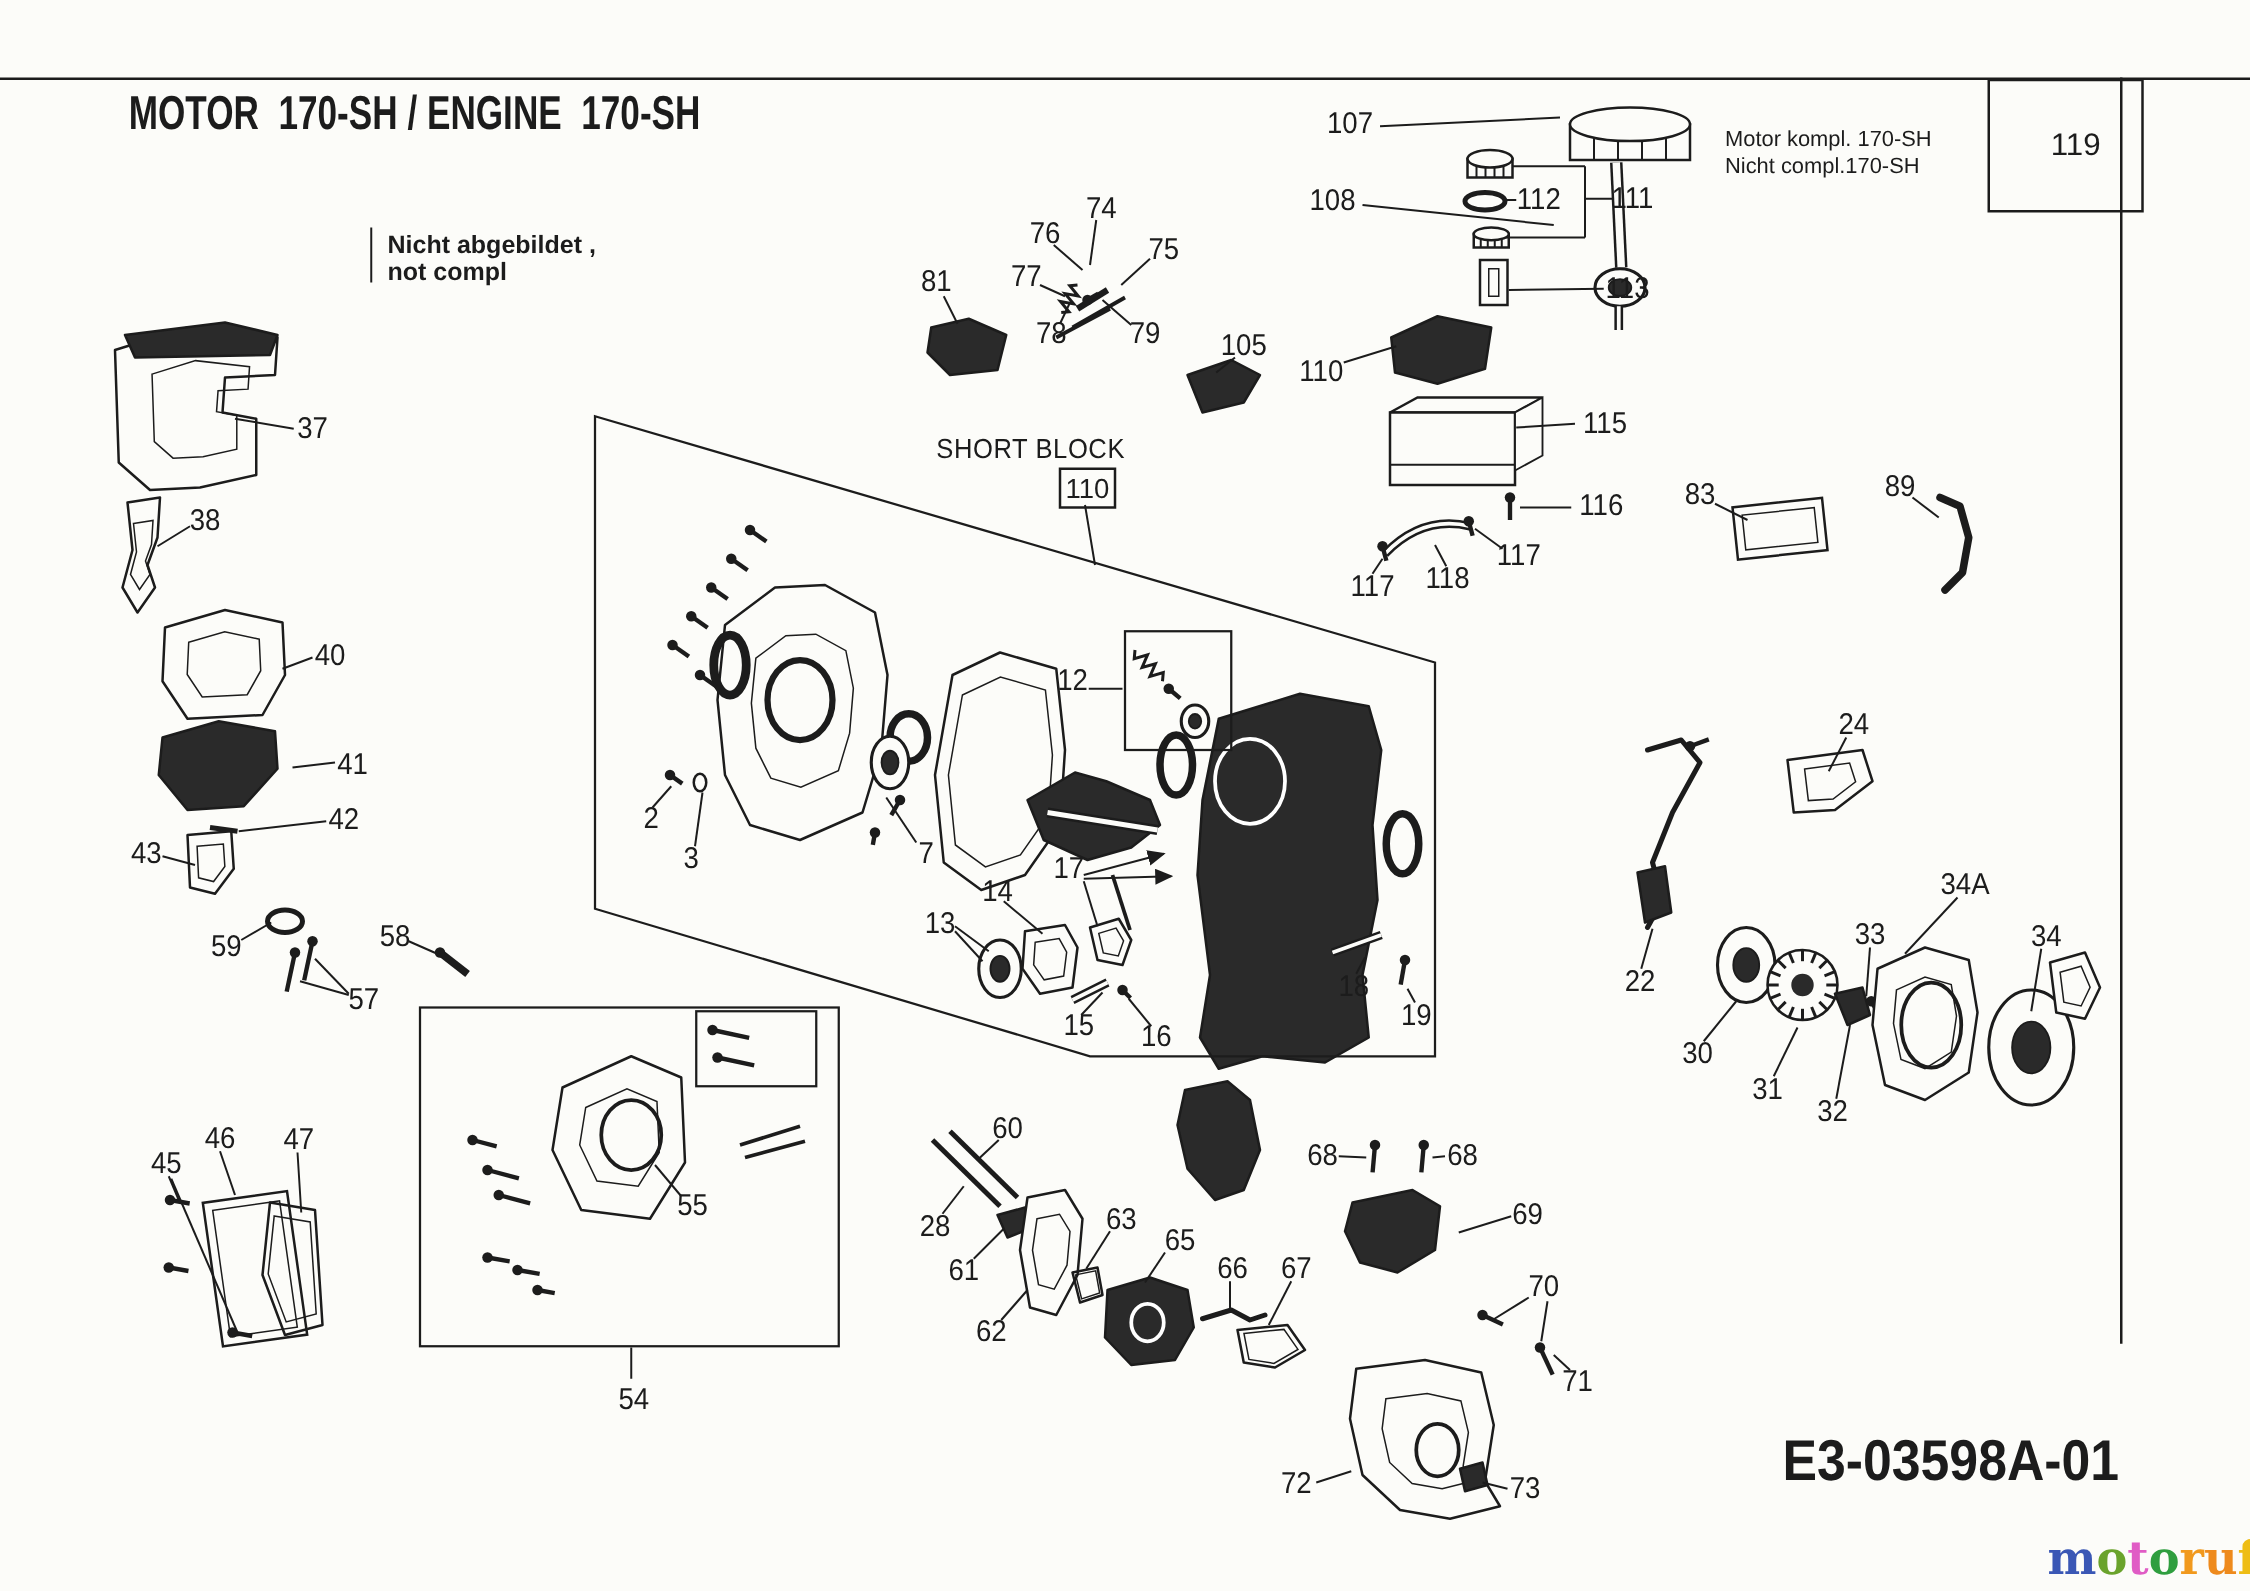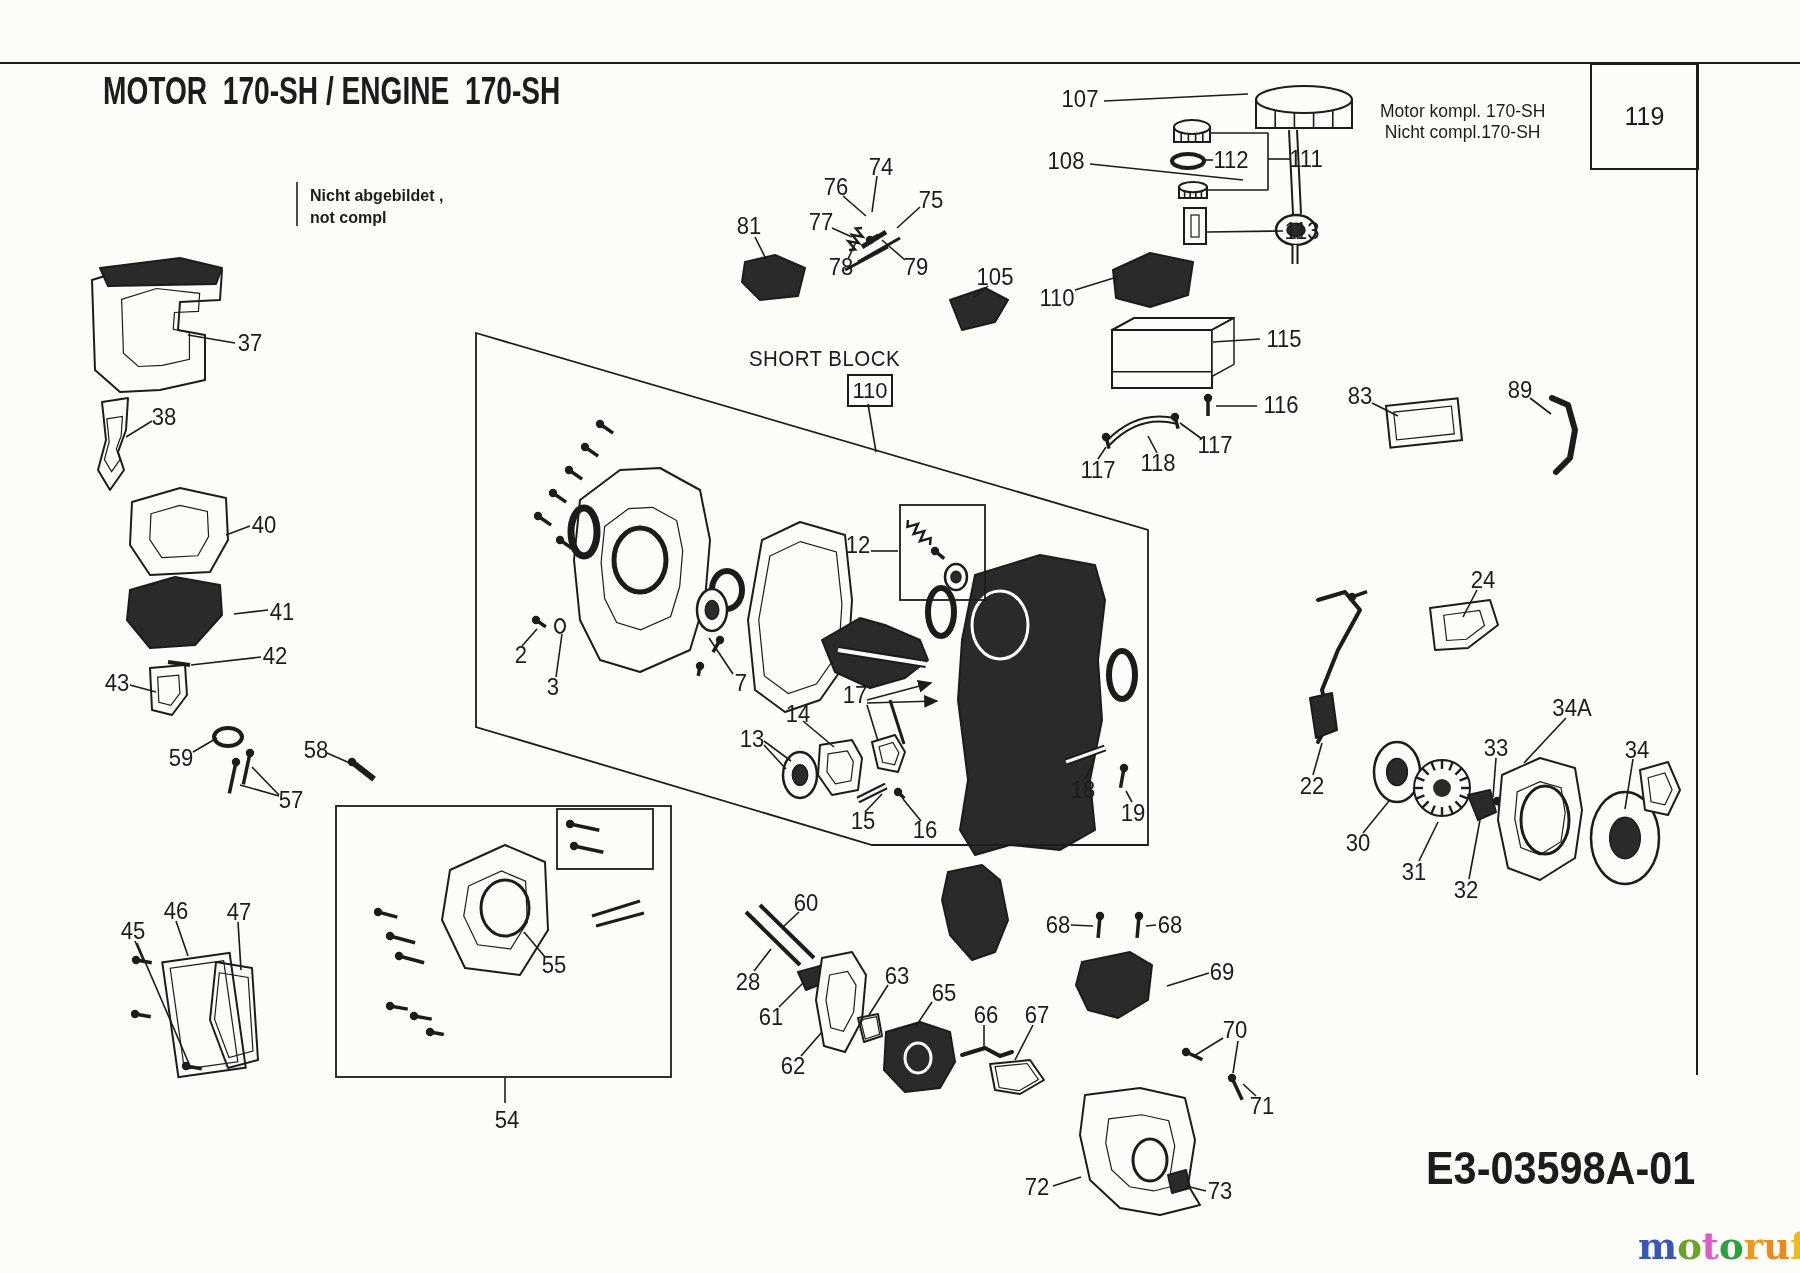--- a/index.html
+++ b/index.html
@@ -4,28 +4,28 @@
 <style>
   html,body{margin:0;padding:0;background:#e8e8e8;}
   .page{position:relative;width:1800px;height:1273px;background:#fcfcf9;overflow:hidden;
         font-family:"Liberation Sans",sans-serif;color:#1c1c1c;}
   #art{position:absolute;left:0;top:0;z-index:1;}
   .txt{position:absolute;z-index:2;}
   .rule-h{position:absolute;left:0;top:62px;width:1800px;height:2px;background:#1c1c1c;z-index:2;}
   .rule-v{position:absolute;left:1696px;top:62px;width:2px;height:1013px;background:#1c1c1c;z-index:2;}
   .title{left:103px;top:70px;font-size:38px;font-weight:600;white-space:pre;
          transform:scaleX(0.74);transform-origin:0 0;letter-spacing:0px;}
-  .hdr-note{left:1380px;top:101px;font-size:17.5px;line-height:21px;white-space:nowrap;text-align:center;}
+  .hdr-note{left:1380px;top:101px;font-size:17.5px;line-height:21px;white-space:nowrap;}
   .ref-box{position:absolute;border:2px solid #1c1c1c;z-index:2;display:flex;align-items:center;justify-content:center;background:transparent;}
-  .box119{left:1590px;top:63px;width:105px;height:103px;font-size:25px;}
+  .box119{left:1590px;top:63px;width:105px;height:103px;font-size:25px;padding-left:16px;}
   .box120{left:847px;top:374px;width:42px;height:29px;font-size:22px;}
   .box121{left:297px;top:226px;width:289px;height:64px;justify-content:flex-start;}
   .gk-lines{font-size:21px;line-height:24px;margin-left:17px;white-space:nowrap;}
   .gk-ref{position:absolute;left:213px;top:18px;font-size:22px;}
-  .notshown{left:310px;top:185px;font-size:16px;font-weight:bold;line-height:22px;white-space:nowrap;}
+  .notshown{left:310px;top:185px;font-size:20px;font-weight:bold;line-height:22px;white-space:nowrap;}
   .sb-label{left:749px;top:346px;font-size:22px;letter-spacing:0.5px;transform:scaleX(0.93);transform-origin:0 0;white-space:nowrap;}
   .doccode{left:1426px;top:1141px;font-size:46px;font-weight:700;transform:scaleX(0.9);transform-origin:0 0;white-space:nowrap;}
   .pl{position:absolute;z-index:2;font-size:24px;white-space:nowrap;transform:translate(-50%,-50%) scaleX(0.92);}
   .logo{left:1638px;top:1224px;font-family:"DejaVu Serif","Liberation Serif",serif;font-weight:bold;font-size:37px;white-space:nowrap;cursor:pointer;}
 </style>
 </head>
 <body>
 
 <div class="page">
   <div class="rule-h"></div>

